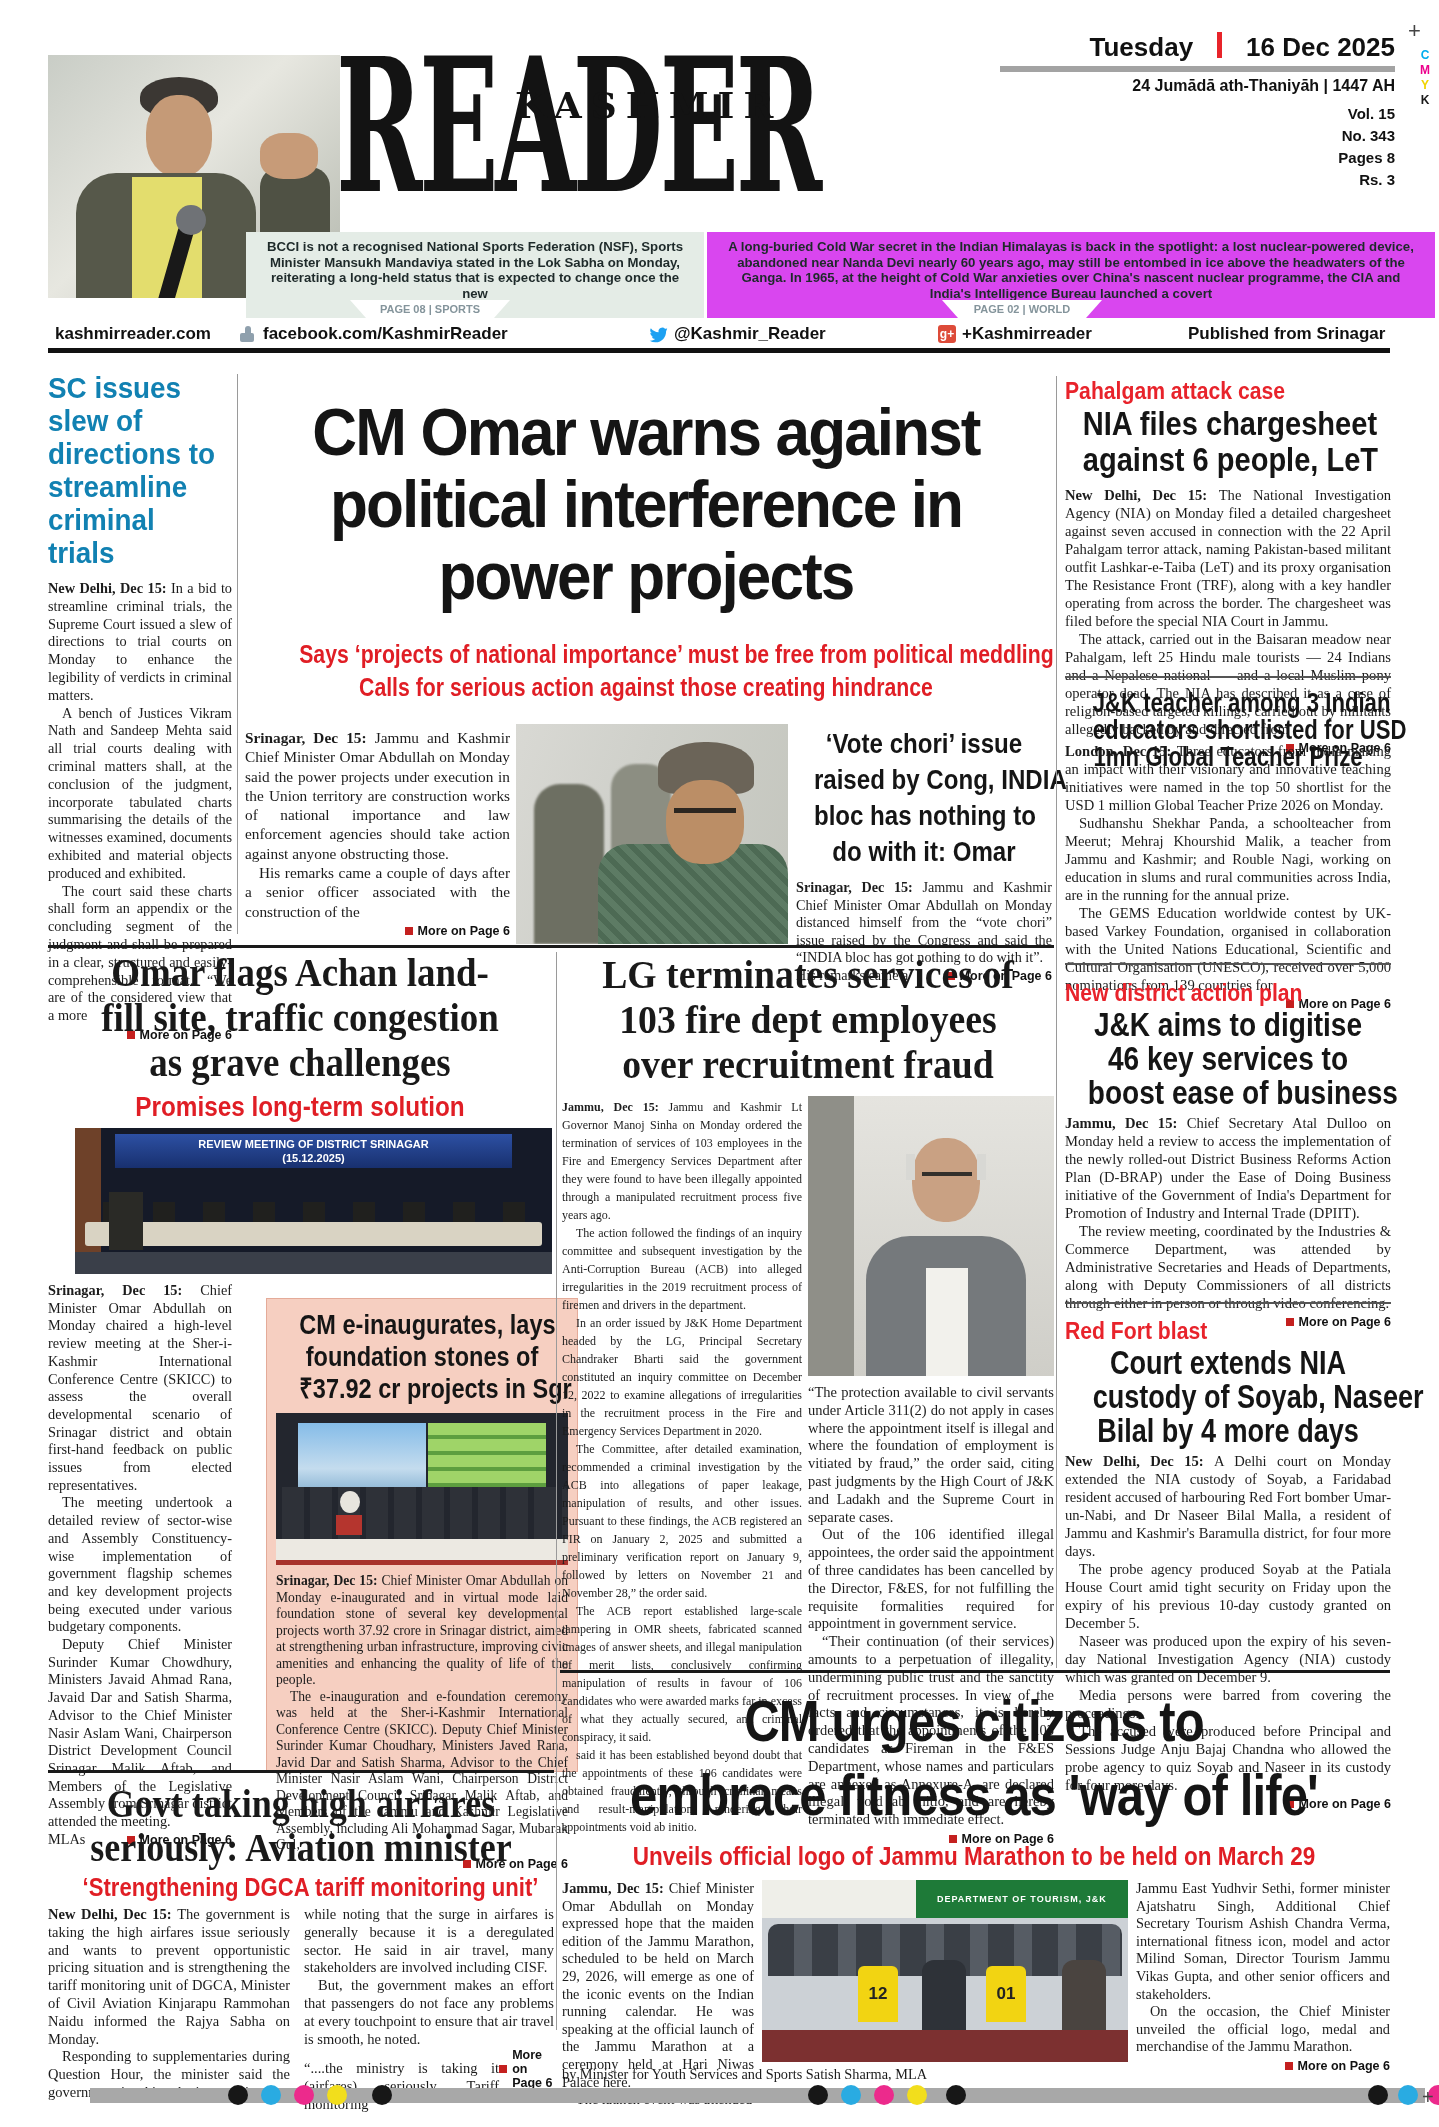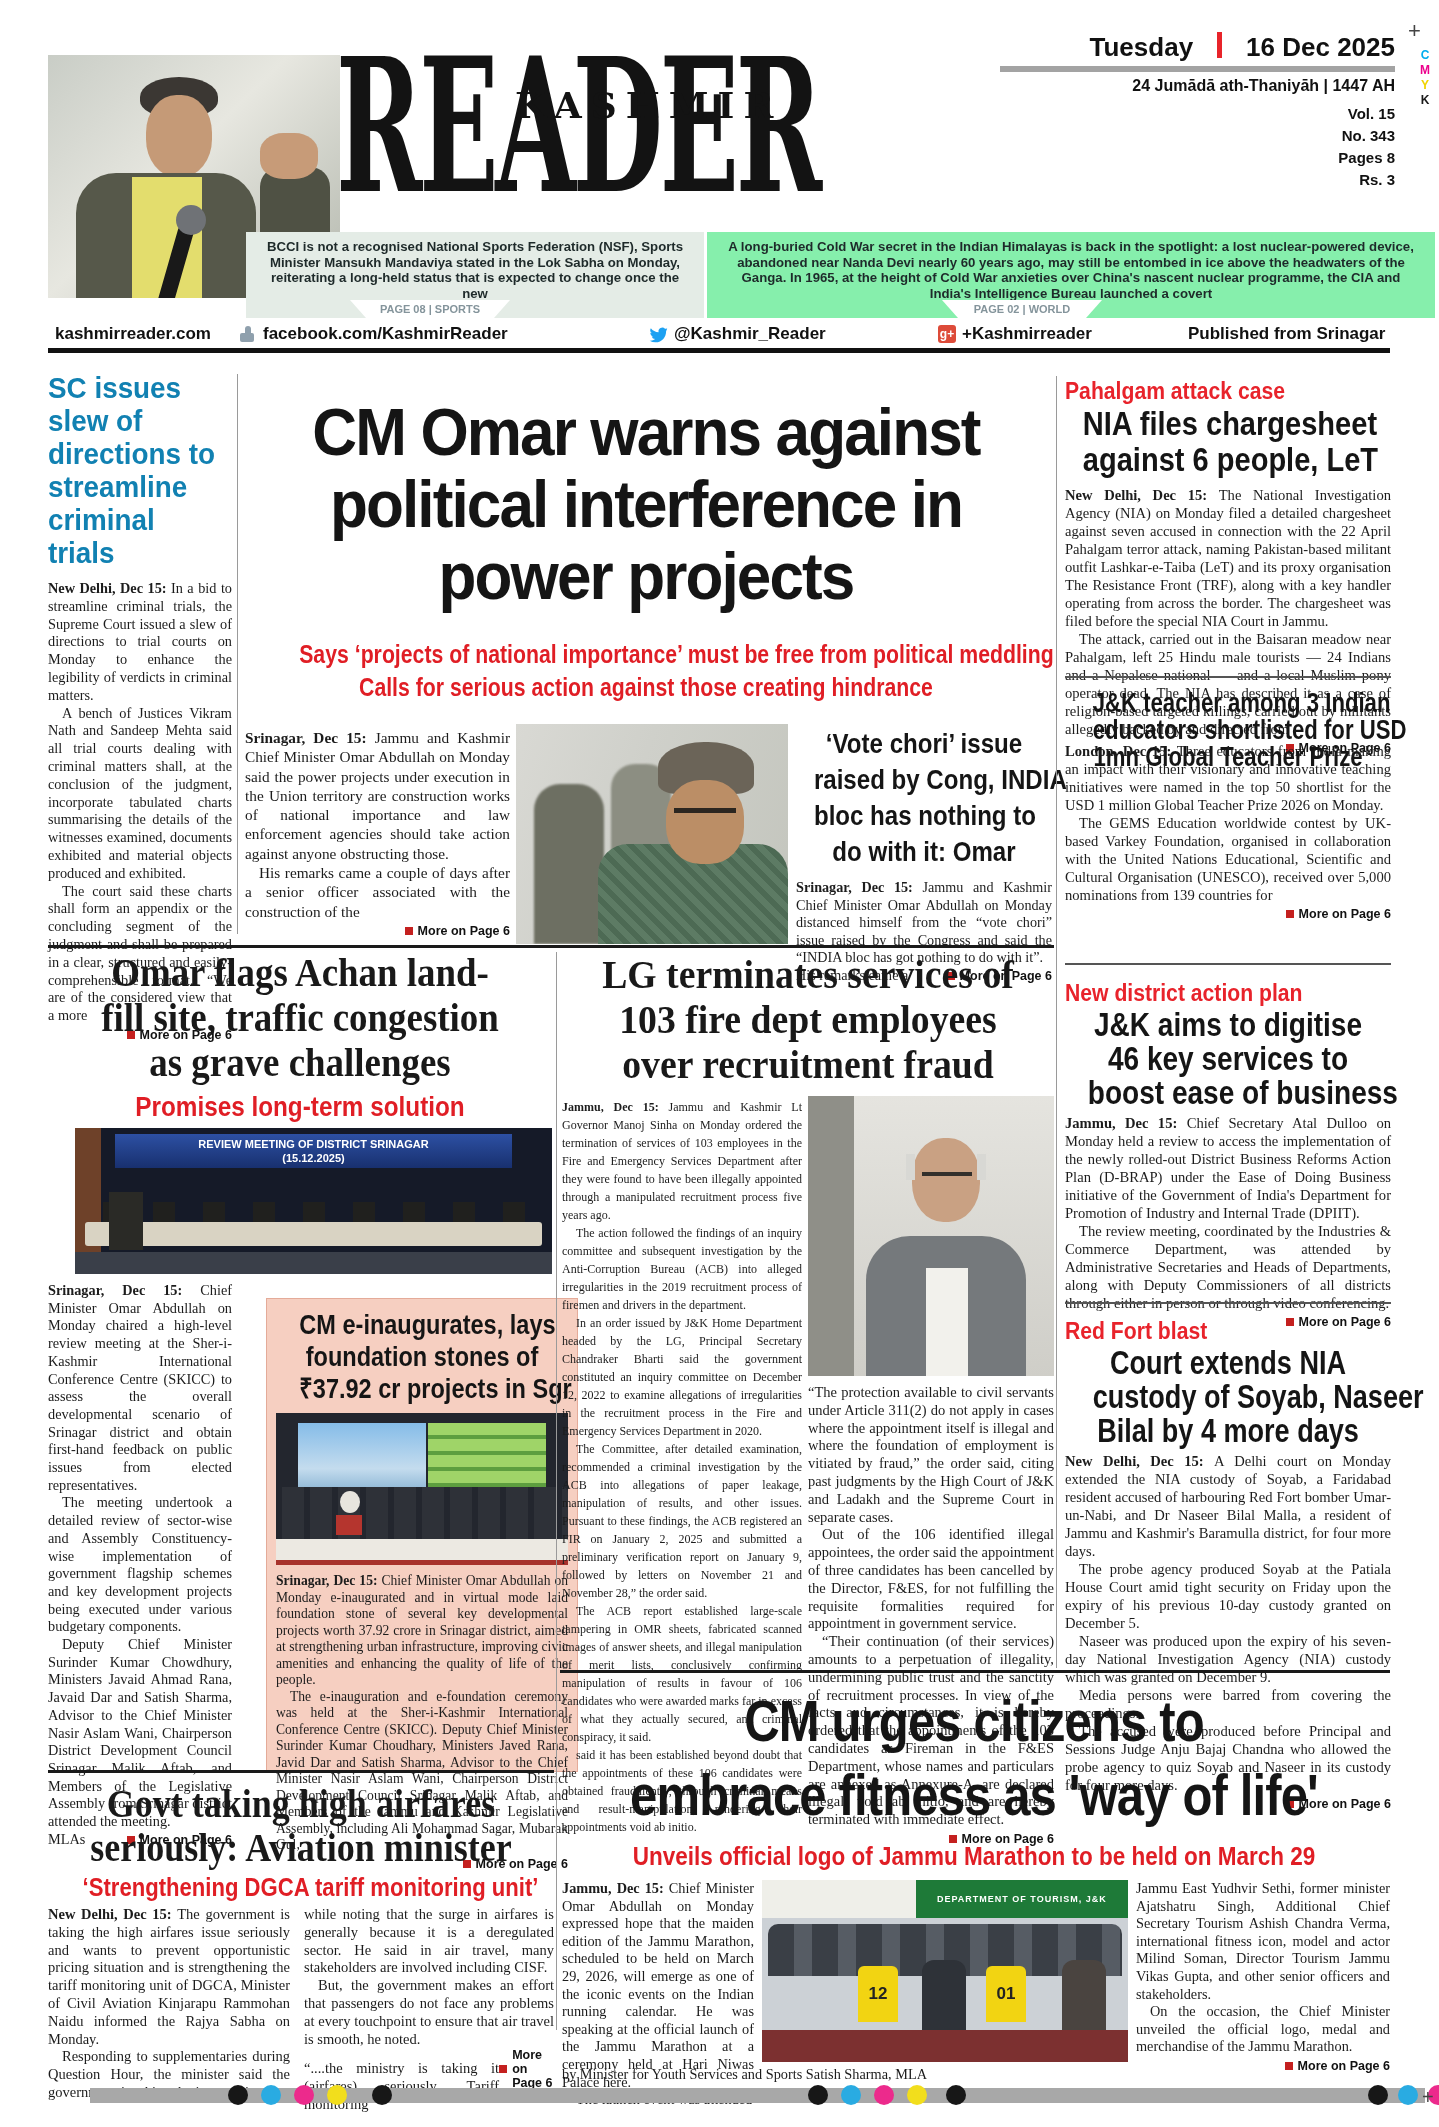--- a/index.html
+++ b/index.html
@@ -57,21 +57,21 @@
   #dateblock .meta { font-size:15px; line-height:22px; margin-top:8px; }
 
   #plus-top { left:1408px; top:18px; font:22px "Liberation Sans", sans-serif; color:#444; }
   #cmyk-strip { left:1420px; top:48px; font:bold 12px "Liberation Sans", sans-serif; line-height:15px; text-align:center; }
   #plus-bottom { left:1422px; top:2086px; font:20px "Liberation Sans", sans-serif; color:#444; }
 
   
   .teaser { padding:7px 14px 0; text-align:center;
       font:bold 13.2px/15.6px "Liberation Sans", sans-serif; color:#1e2a2a; }
   #teaser-sports { left:246px; top:232px; width:458px; height:86px; background:#e4ece6; }
-  #teaser-world  { left:707px; top:232px; width:728px; height:86px; background:#86efac; }
+  #teaser-world  { left:707px; top:232px; width:728px; height:86px; background:#d946ef; }
   .teaser-tab { position:absolute; height:18px; background:#ffffff;
       clip-path:polygon(0 0,100% 0,90% 100%,10% 100%);
       font:bold 11px/18px "Liberation Sans", sans-serif; color:#84949b; text-align:center; }
   #tab-sports { left:350px; top:300px; width:160px; }
   #tab-world  { left:942px; top:300px; width:160px; }
 
   
   .contact { top:324px; font:bold 17px "Liberation Sans", sans-serif; color:#111;
       display:flex; align-items:center; gap:6px; }
   .icon-box { width:20px; height:20px; display:flex; align-items:center; justify-content:center; }
@@ -362,20 +362,21 @@
   </div>
   <div class="abs sep" id="sep-1"></div>
 
   <div class="abs h-sans" id="teacher-title">
     <div class="ln">J&amp;K teacher among 3 Indian</div>
     <div class="ln">educators shortlisted for USD</div>
     <div class="ln">1mn Global Teacher Prize</div>
   </div>
   <div class="abs body-text rc-body" id="teacher-body">
     <p><b class="dl">London, Dec 15:</b><span>Three educators from India making an impact with their visionary and innovative teaching initiatives were named in the top 50 shortlist for the USD 1 million Global Teacher Prize 2026 on Monday.</span></p>
+    <p>Sudhanshu Shekhar Panda, a schoolteacher from Meerut; Mehraj Khourshid Malik, a teacher from Jammu and Kashmir; and Rouble Nagi, working on education in slums and rural communities across India, are in the running for the annual prize.</p>
     <p>The GEMS Education worldwide contest by UK-based Varkey Foundation, organised in collaboration with the United Nations Educational, Scientific and Cultural Organisation (UNESCO), received over 5,000 nominations from 139 countries for</p>
     <div class="more-row">
         <i class="sq"></i>
         <span>More on Page 6</span>
       </div>
   </div>
   <div class="abs sep" id="sep-2"></div>
 
   <div class="abs kicker" id="dig-kicker">New district action plan</div>
   <div class="abs h-sans" id="dig-title">

